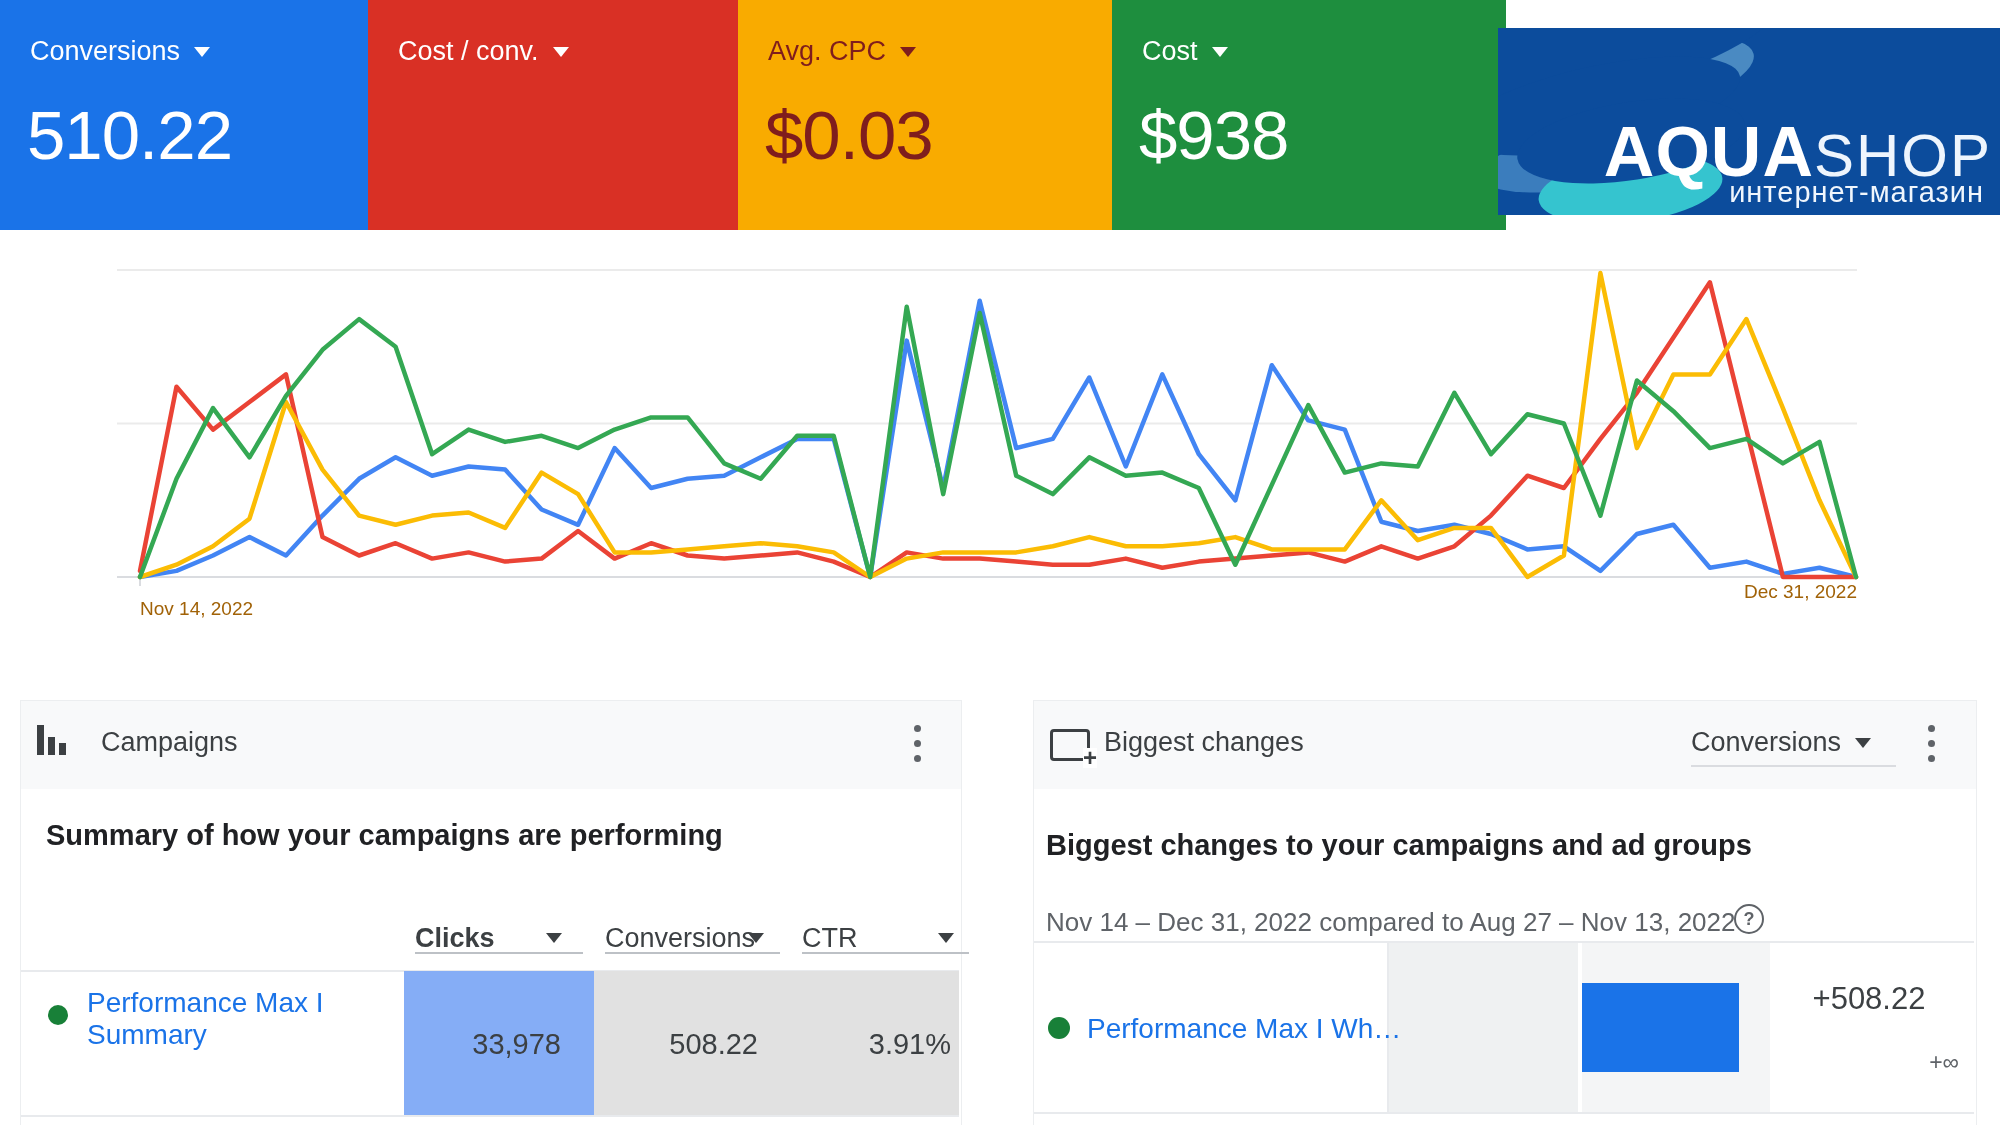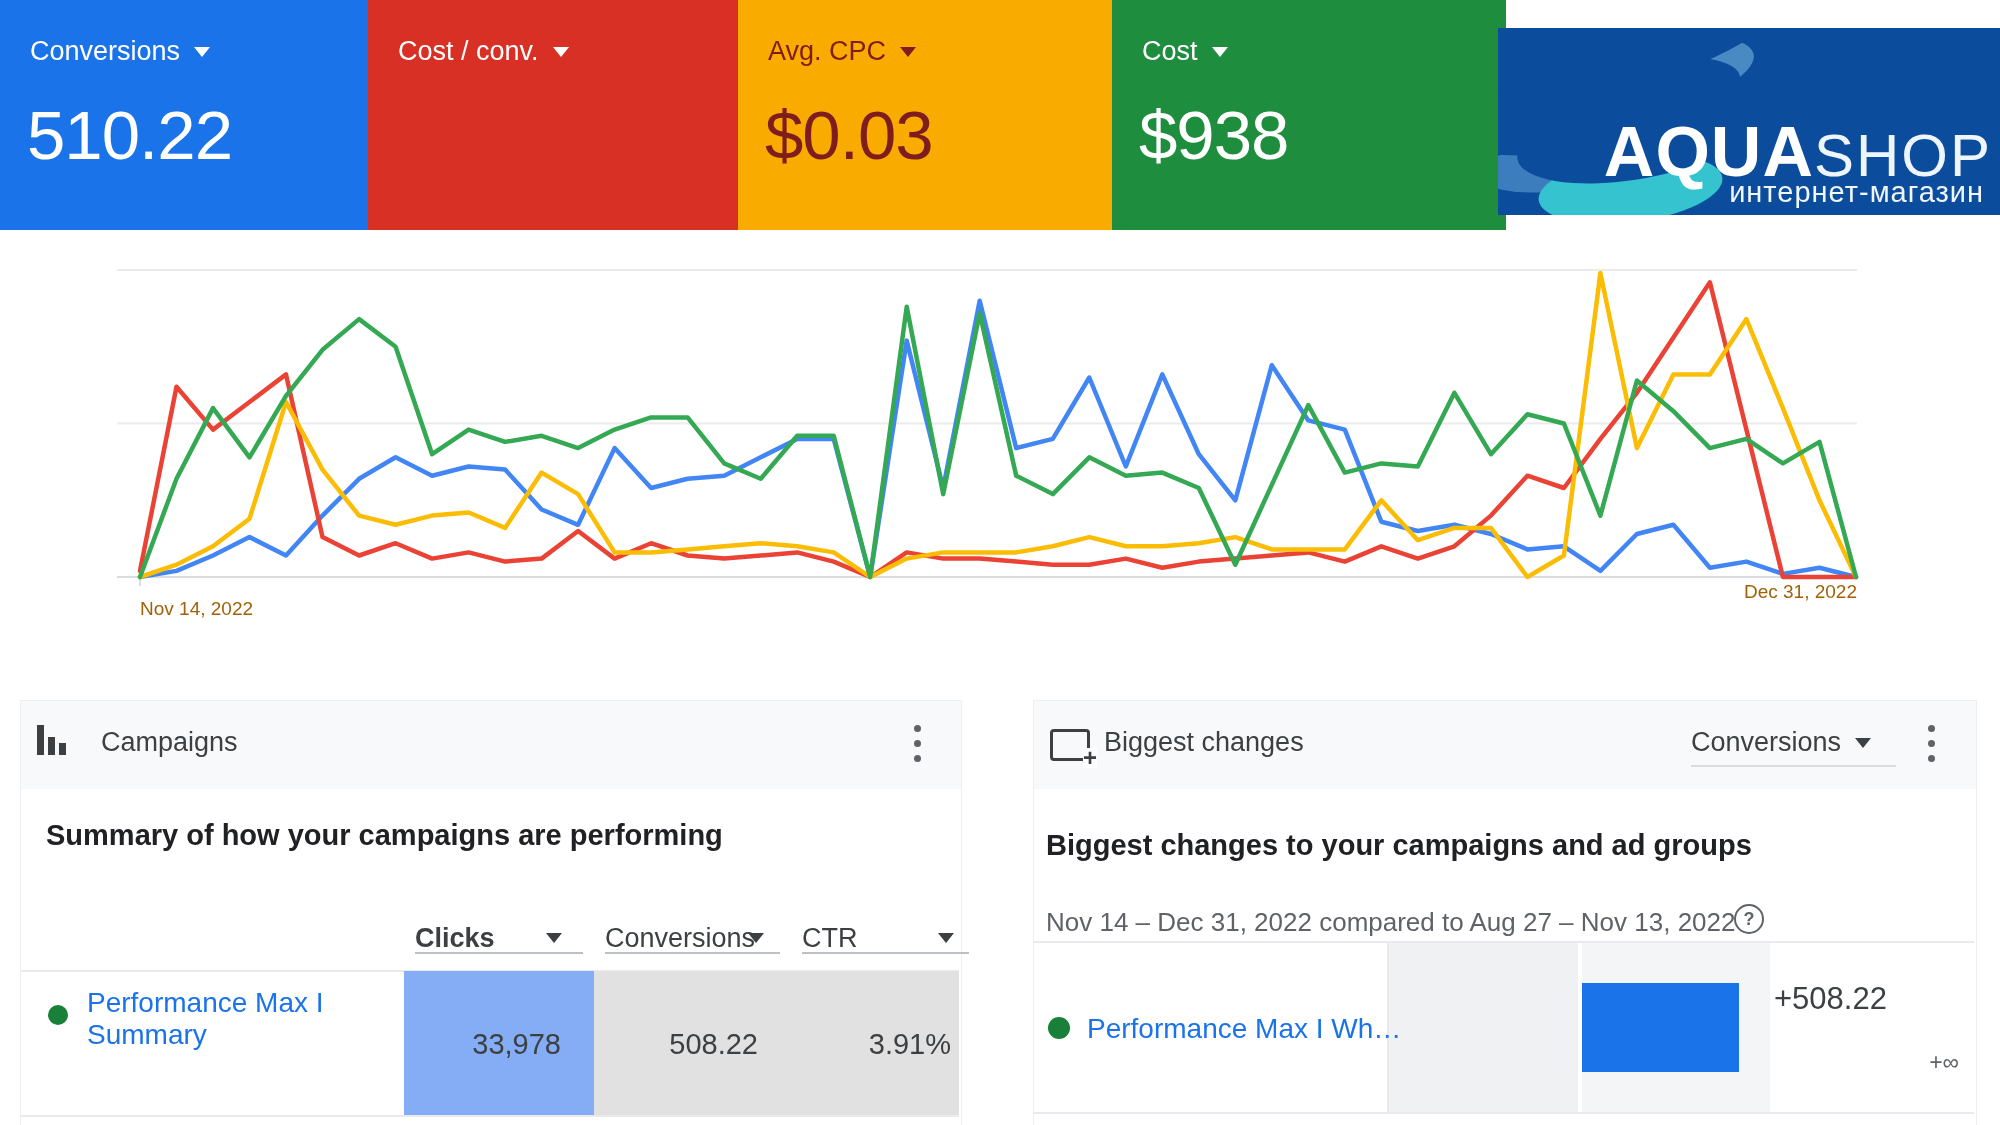--- a/index.html
+++ b/index.html
@@ -190,17 +190,17 @@
 
     <div class="rowline" style="left:0;top:240px;width:940px;"></div>
     <div class="abs" style="left:353px;top:242px;width:2px;height:170px;background:#e8eaed;"></div>
     <div class="barscale-l" style="left:355px;top:242px;width:189px;height:170px;"></div>
     <div class="barscale-r" style="left:548px;top:242px;width:188px;height:170px;"></div>
     <div class="abs" style="left:548px;top:282px;width:157px;height:89px;background:#1a73e8;"></div>
     <div class="rowline" style="left:0;top:411px;width:940px;"></div>
 
     <span class="dot" style="left:14px;top:316px;width:22px;height:22px;background:#188038;"></span>
     <div class="abs link" style="left:53px;top:312px;">Performance Max I Wh…</div>
-    <div class="abs" style="left:740px;top:280px;width:190px;text-align:left;font-size:31px;color:#3c4043;">+508.22</div>
+    <div class="abs" style="left:740px;top:280px;width:190px;text-align:center;font-size:31px;color:#3c4043;">+508.22</div>
     <div class="abs" style="left:740px;top:348px;width:185px;text-align:right;font-size:23px;color:#5f6368;">+∞</div>
   </div>
 
 </div>
 
 </body></html>

